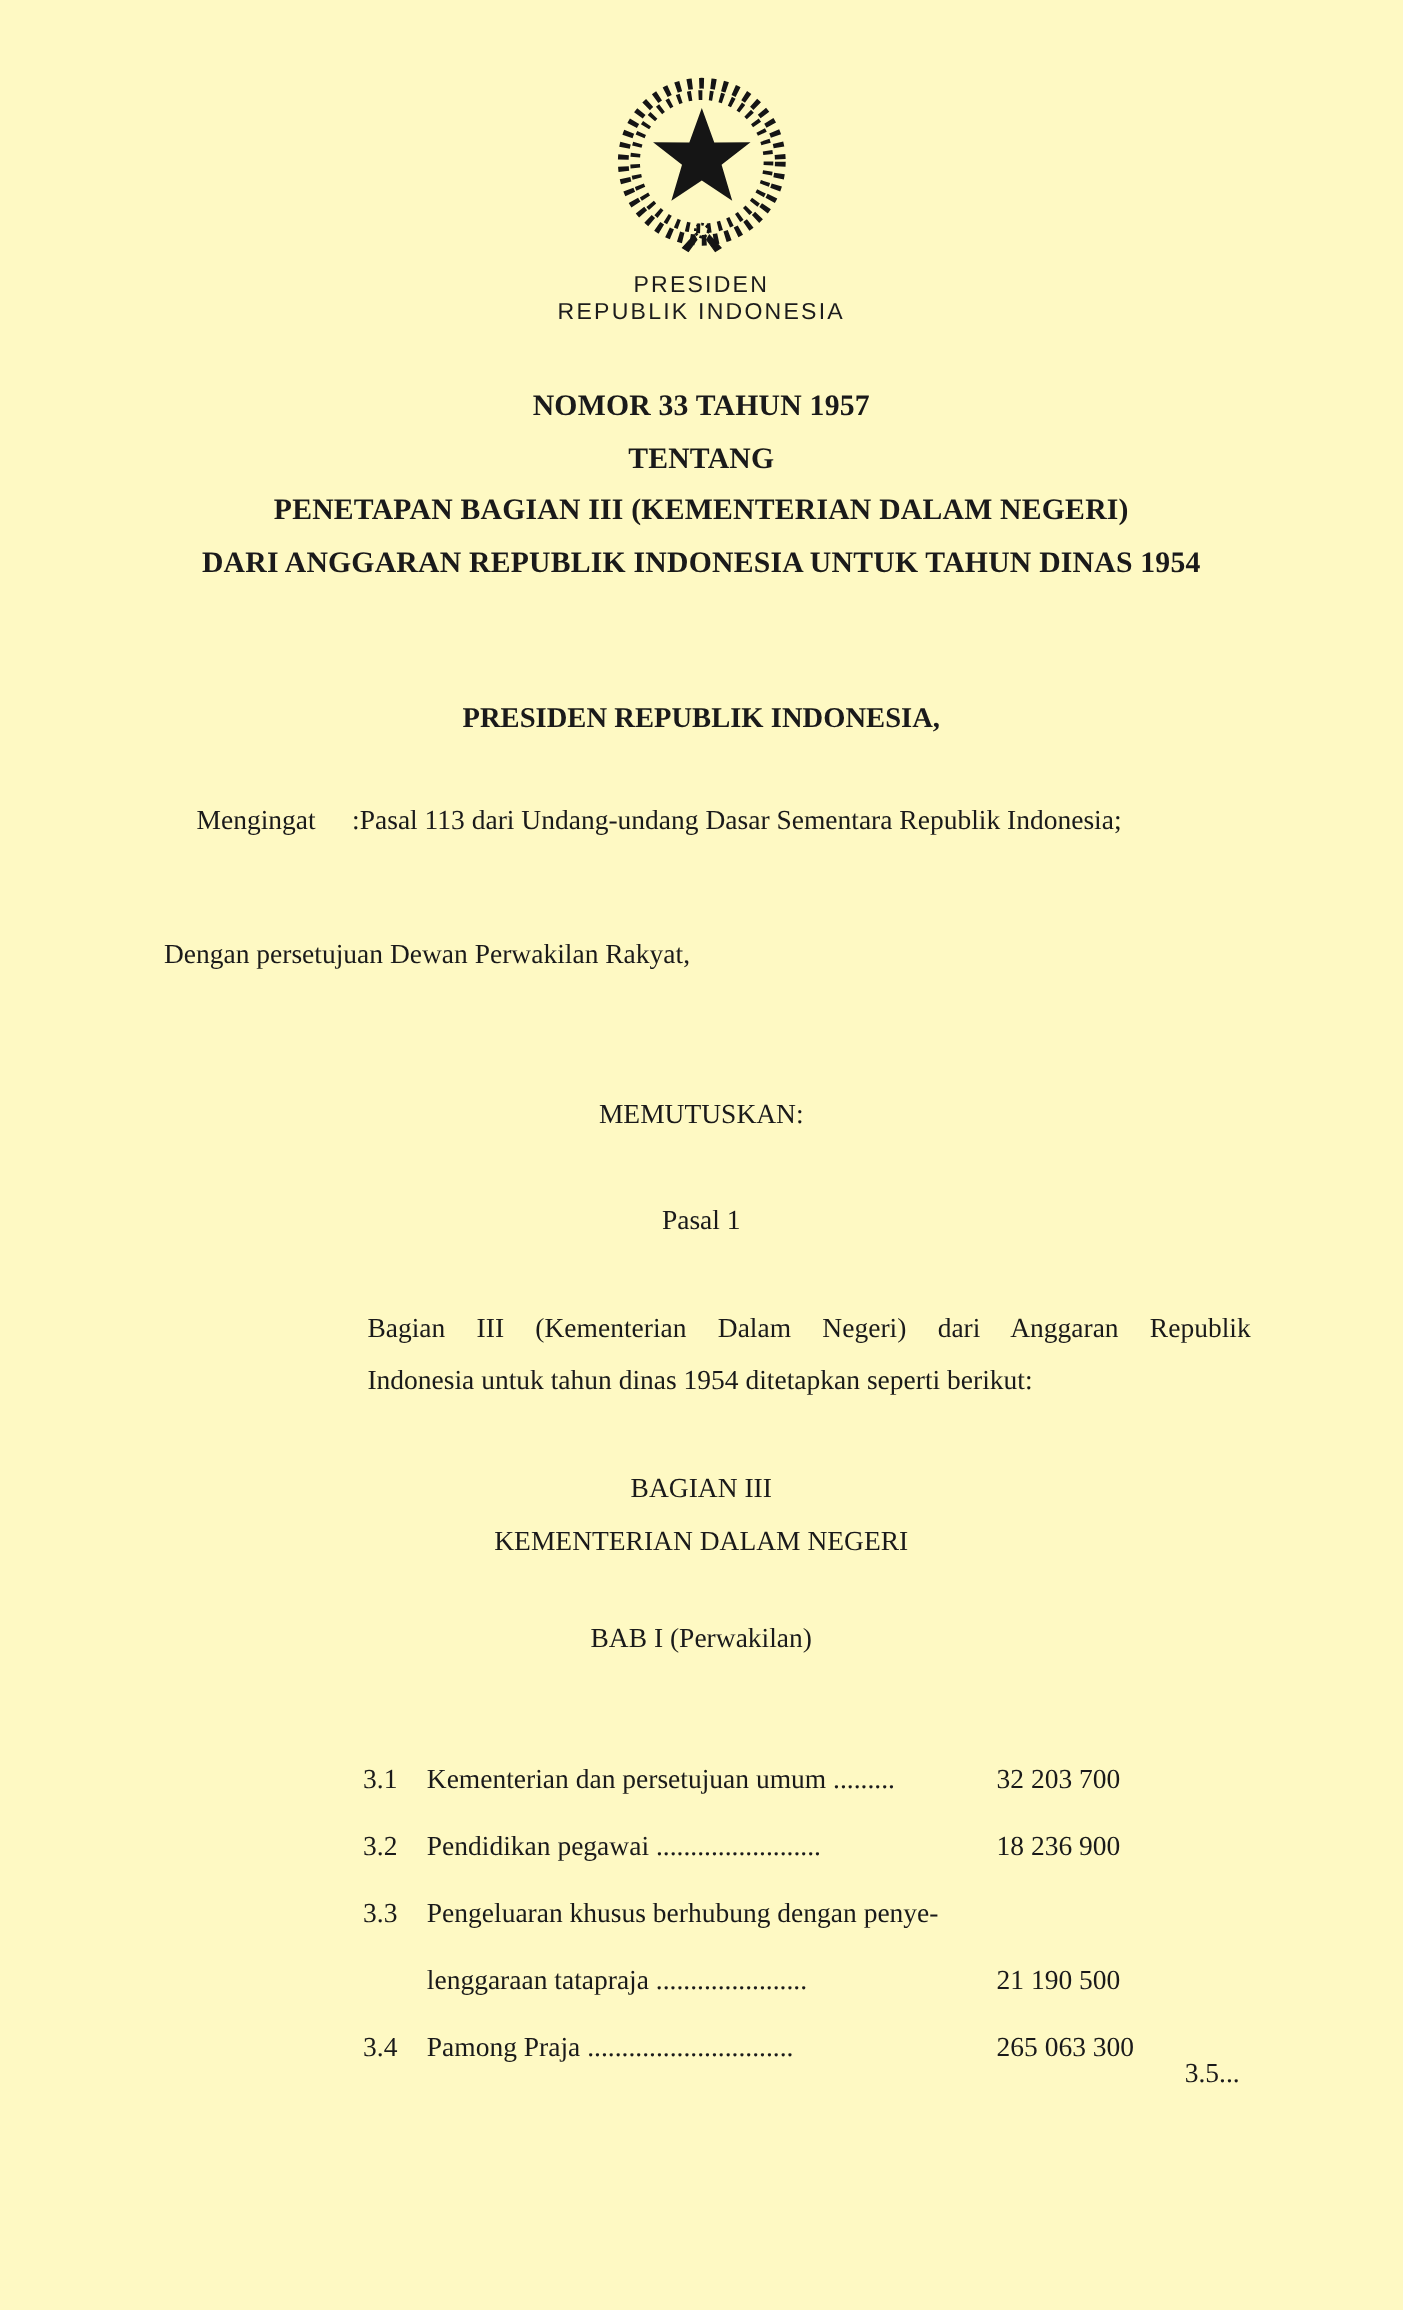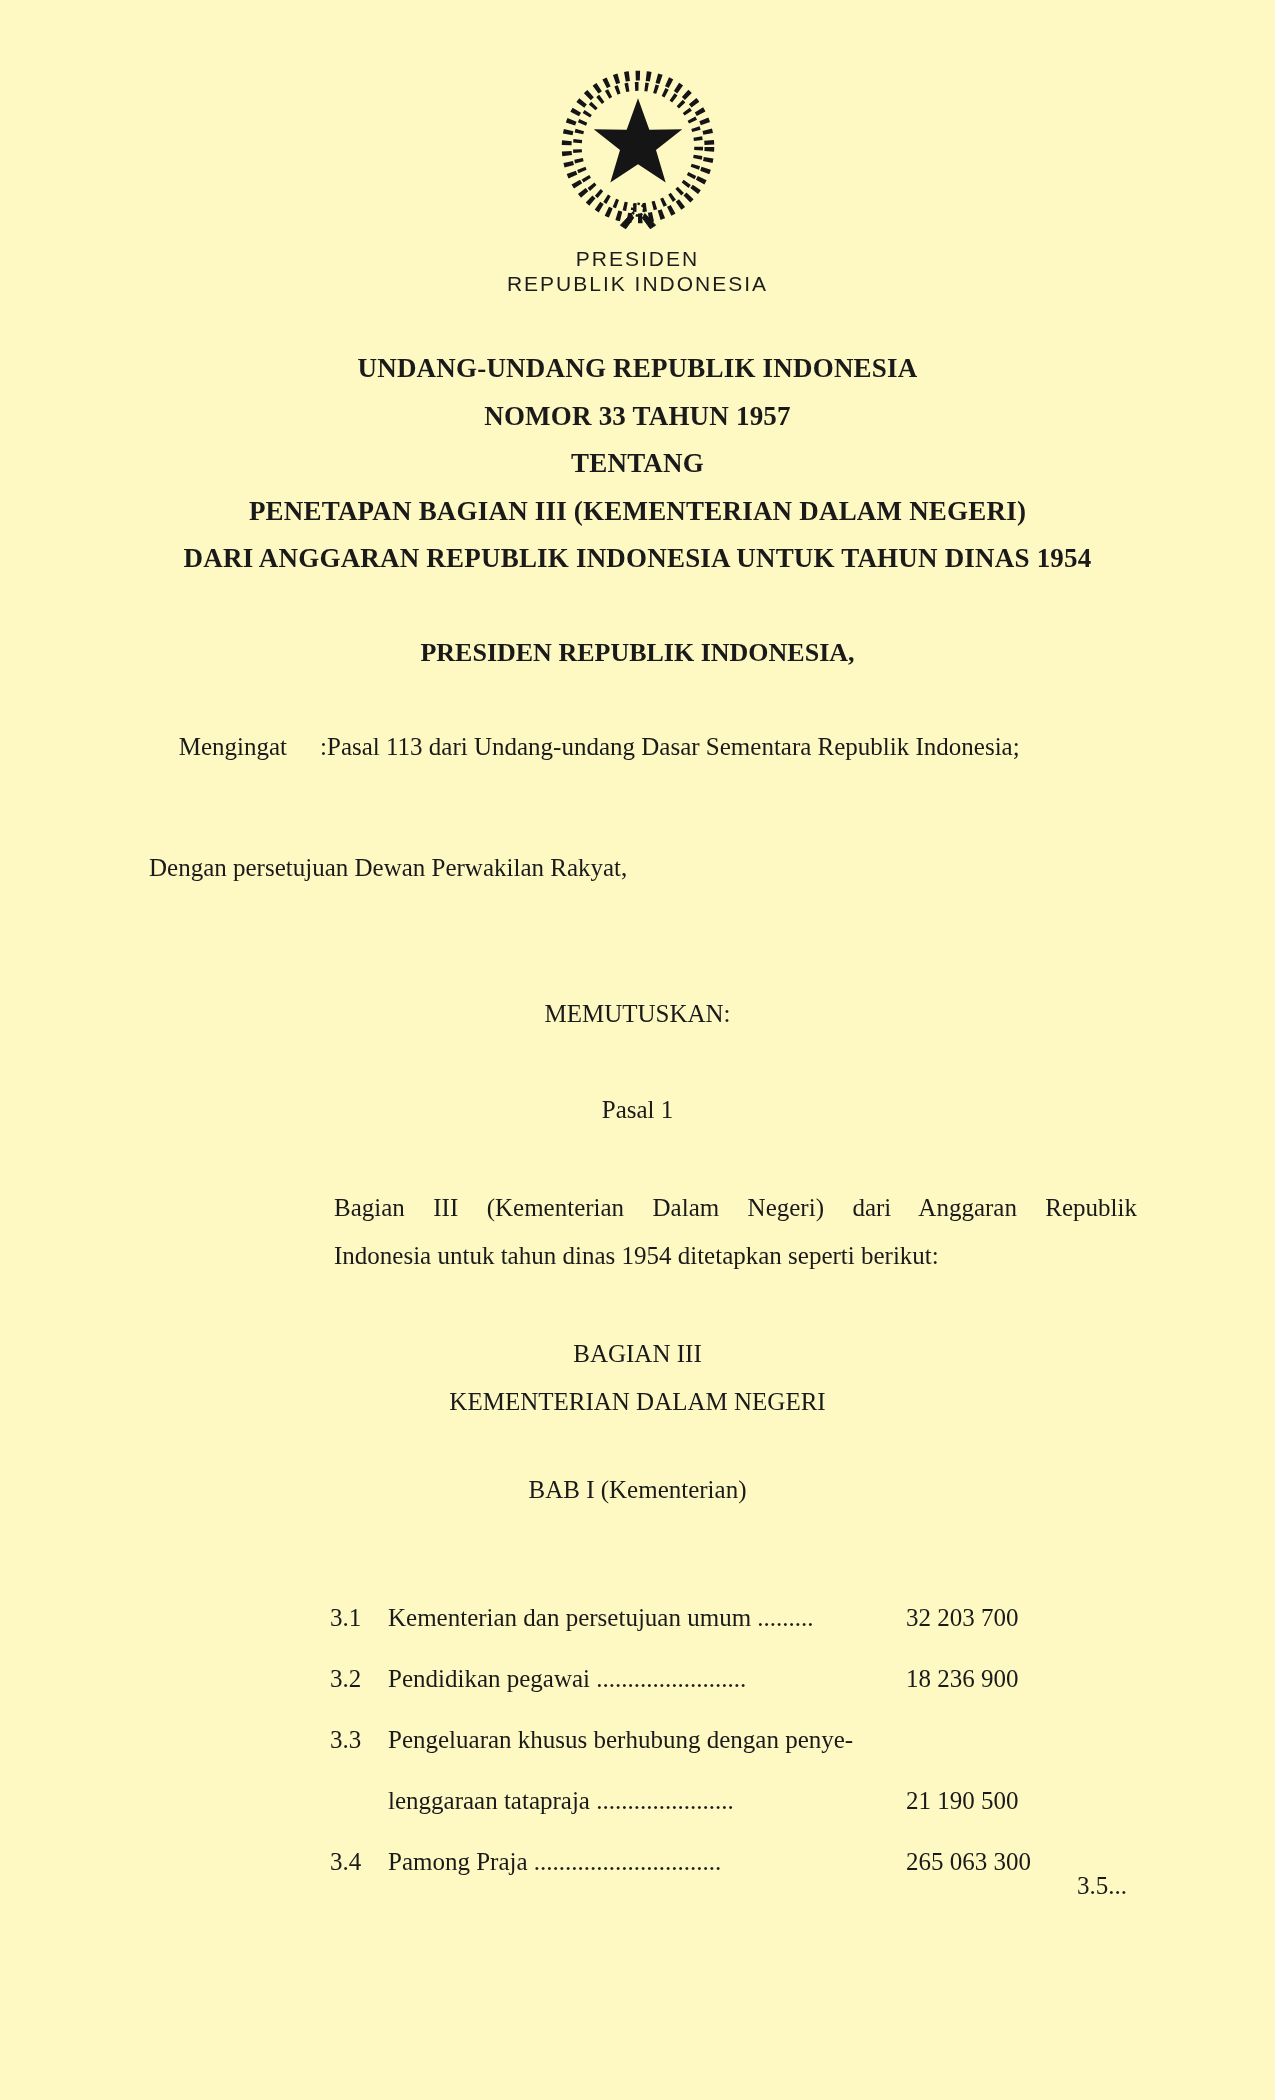--- a/index.html
+++ b/index.html
@@ -86,21 +86,20 @@
       </g>
     </svg>
   </div>
 
   <div class="abs centered letterhead">
     <div>PRESIDEN</div>
     <div>REPUBLIK INDONESIA</div>
   </div>
 
   <div class="abs centered law-title">
-    <div>UNDANG-UNDANG REPUBLIK INDONESIA</div>
     <div>NOMOR 33 TAHUN 1957</div>
     <div>TENTANG</div>
     <div>PENETAPAN BAGIAN III (KEMENTERIAN DALAM NEGERI)</div>
     <div>DARI ANGGARAN REPUBLIK INDONESIA UNTUK TAHUN DINAS 1954</div>
   </div>
 
   <div class="abs centered salutation">PRESIDEN REPUBLIK INDONESIA,</div>
 
   <div class="abs considering body-text">
     <span class="label">Mengingat</span>
@@ -117,21 +116,21 @@
   <div class="abs article-body">
     <div class="jline">Bagian III (Kementerian Dalam Negeri) dari Anggaran Republik</div>
     <div class="nline">Indonesia untuk tahun dinas 1954 ditetapkan seperti berikut:</div>
   </div>
 
   <div class="abs centered section-heading">
     <div>BAGIAN III</div>
     <div>KEMENTERIAN DALAM NEGERI</div>
   </div>
 
-  <div class="abs centered chapter-heading">BAB I (Kementerian)</div>
+  <div class="abs centered chapter-heading">BAB I (Perwakilan)</div>
 
   <div class="abs budget-list">
 
     <div class="budget-line">
       <span class="num">3.1</span>
       <span class="desc">Kementerian dan persetujuan umum .........</span>
       <span class="amt">32 203 700</span>
     </div>
 
     <div class="budget-line">

